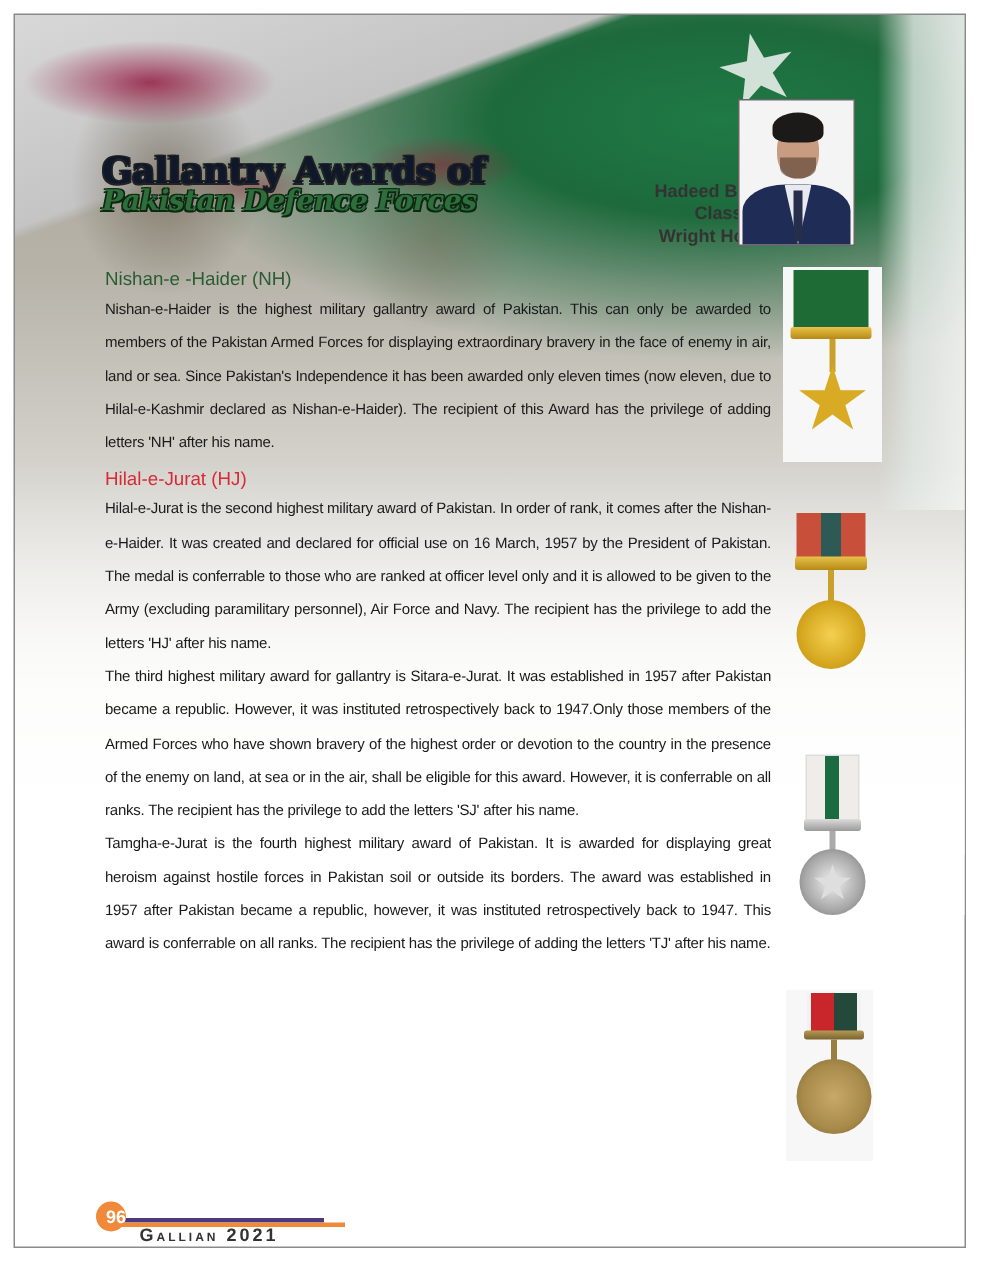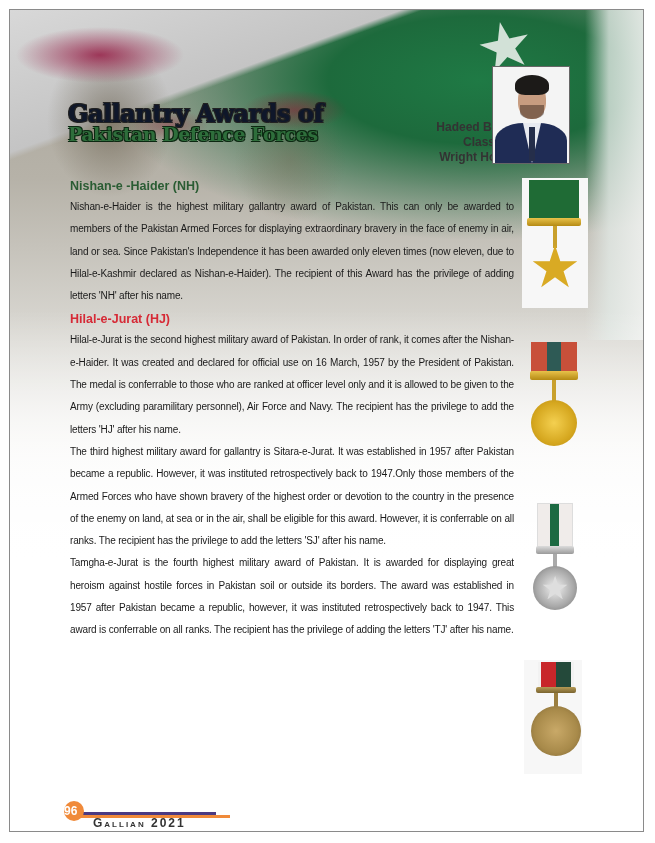--- a/index.html
+++ b/index.html
@@ -36,59 +36,60 @@
     .title-block { position: absolute; left: 68px; top: 104px; }
     .title-line1 {
       font-family: "DejaVu Serif", serif; font-weight: bold; font-size: 24px; letter-spacing: -0.5px;
       color: #0f172a; line-height: 20px;
       text-shadow: 1px 1px 0 #222, -1px 1px 0 #222, 1px -1px 0 #222, -1px -1px 0 #222;
     }
     .title-line2 {
       font-family: "DejaVu Serif", serif; font-weight: bold; font-size: 19px; letter-spacing: -0.5px;
       color: #2e6e3b; line-height: 20px;
       text-shadow: 1px 1px 0 #0c2812, -1px 1px 0 #0c2812, 1px -1px 0 #0c2812, -1px -1px 0 #0c2812;
+      font-style: italic;
     }
     .author {
       position: absolute; right: 138px; top: 120px; text-align: right;
       font-weight: bold; font-size: 12px; line-height: 15px; color: #333;
     }
     .photo {
       position: absolute; left: 492px; top: 66px; width: 76px; height: 96px;
       border: 1px solid #666; background: #f4f4f4; overflow: hidden;
     }
     .photo .hair { position: absolute; left: 22px; top: 8px; width: 34px; height: 20px; background: #1c1a18; border-radius: 50% 50% 30% 30%; }
     .photo .face { position: absolute; left: 25px; top: 16px; width: 28px; height: 36px; background: #c79c80; border-radius: 45%; }
     .photo .beard { position: absolute; left: 27px; top: 38px; width: 24px; height: 14px; background: rgba(60,40,30,0.5); border-radius: 0 0 50% 50%; }
     .photo .suit { position: absolute; left: 2px; top: 56px; width: 72px; height: 44px; background: #1f2c55; border-radius: 40% 40% 0 0; }
     .photo .shirt { position: absolute; left: 30px; top: 56px; width: 18px; height: 40px; background: #e8eaf0; clip-path: polygon(0 0,100% 0,50% 100%); }
     .photo .tie { position: absolute; left: 36px; top: 60px; width: 6px; height: 34px; background: #252e4a; }
 
     .content { position: absolute; left: 70px; top: 176px; width: 444px; }
-    .section-heading { font-weight: bold; font-size: 12.5px; line-height: 20px; margin: 0; }
+    .section-heading { font-weight: normal; font-size: 12.5px; line-height: 20px; margin: 0; }
     .heading-green { color: #2a5c33; }
     .heading-red { color: #d62a36; }
     .section-body {
       font-size: 10px; line-height: 22.3px; color: #1a1a1a; margin: 0; text-align: justify;
       letter-spacing: -0.15px;
     }
     .h2 { margin-top: 2px; }
     .h3 { margin-top: 2px; padding-left: 3px; }
     .h4 { margin-top: 2px; }
 
     .medal { position: absolute; }
     .ribbon { position: absolute; }
     .bar { position: absolute; background: linear-gradient(180deg,#e8c24a,#b58a14); border-radius: 2px; }
     .link { position: absolute; width: 4px; background: #c9a02c; }
     .medal-bg { position: absolute; background: #f7f7f7; }
 
     .footer-line-purple { position: absolute; left: 80px; top: 812px; width: 136px; height: 3px; background: #4b3a82; }
     .footer-line-orange { position: absolute; left: 80px; top: 815px; width: 150px; height: 3px; background: #f08a3a; }
     .page-number {
       position: absolute; left: 64px; top: 801px; width: 20px; height: 20px; border-radius: 50%;
-      background: #f08a3a; color: #fff; font-weight: bold; font-size: 12px; line-height: 20px; text-align: left;
+      background: #f08a3a; color: #fff; font-weight: bold; font-size: 12px; line-height: 20px; text-align: right;
     }
     .pub-name {
       position: absolute; left: 93px; top: 816px; font-size: 12px; letter-spacing: 2px; color: #333;
       font-variant: small-caps;
       font-weight: bold;
     }
   </style>
 </head>
 <body>
 

